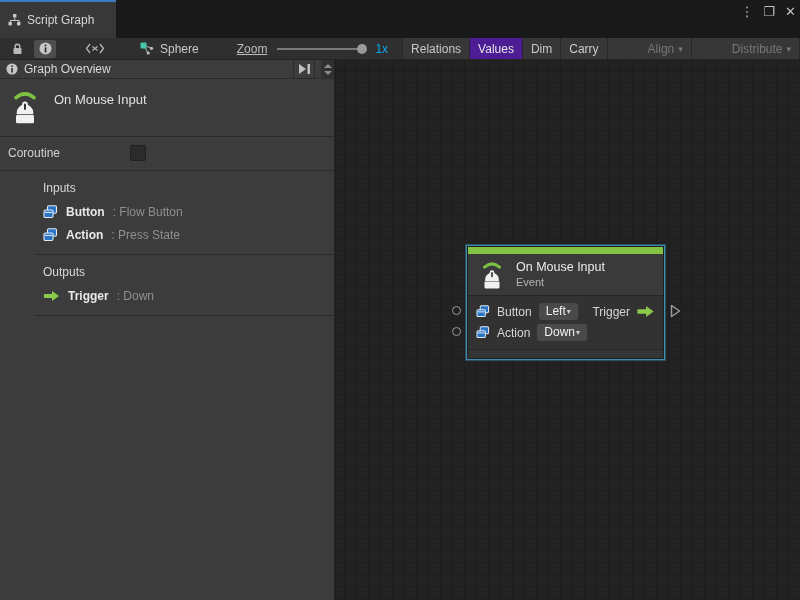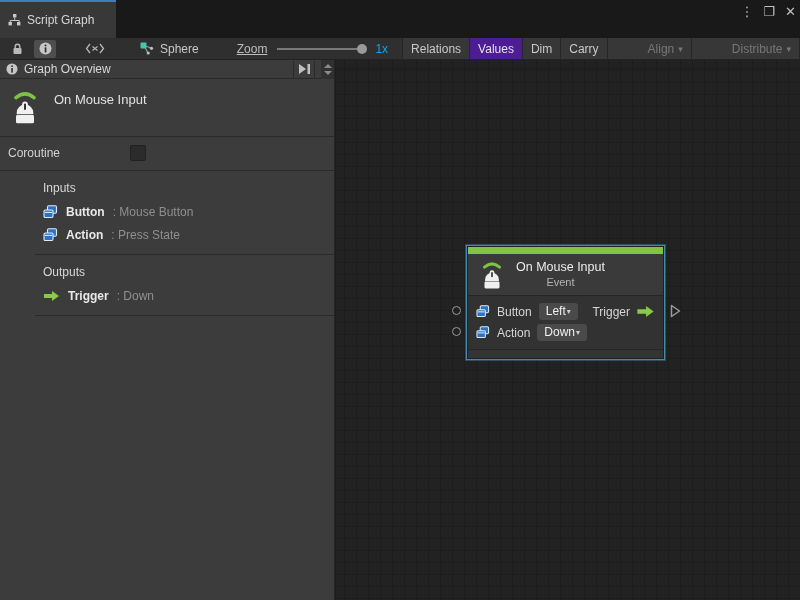--- a/index.html
+++ b/index.html
@@ -60,21 +60,21 @@
       repeating-linear-gradient(to right, #181818 0 1px, transparent 1px 120px),
       repeating-linear-gradient(to bottom, #181818 0 1px, transparent 1px 120px);
     background-position: 9px 10px, 9px 10px, 93px 22px, 93px 22px; }
 
   
   .node { position:absolute; left:131px; top:185px; width:199px; border:1px solid #3f8cae; box-shadow:0 0 0 1px rgba(62,140,175,.45); background:#1f1f1f; padding:1px; }
   .node-accent { height:7px; background:#84c342; }
   .node-header { background:#3a3a3a; display:flex; align-items:center; gap:10px; padding:5px 10px 6px 10px; }
   .node-titles { display:flex; flex-direction:column; }
   .node-title { font-size:12.5px; color:#ececec; }
-  .node-subtitle { font-size:11px; color:#b5b5b5; margin-top:2px;text-align:center; }
+  .node-subtitle { font-size:11px; color:#b5b5b5; margin-top:2px; }
   .node-body { background:#323232; border-top:1px solid #262626; padding:5px 8px 6px 8px; }
   .node-row { display:flex; align-items:center; gap:7px; height:21px; }
   .row-label { color:#d6d6d6; }
   .chip { display:inline-flex; align-items:center; gap:1px; background:#4a4a4a; border-radius:3px; padding:1px 7px 2px 7px; color:#efefef; }
   .chip .caret { font-size:8px; color:#cfcfcf; margin-left:0; }
   .trigger-wrap { margin-left:auto; display:flex; align-items:center; gap:6px; }
   .node-footer { height:9px; background:#343434; border-top:1px solid #262626; }
 
   .ext-port-circle { position:absolute; width:9px; height:9px; border:1.5px solid #9a9a9a; border-radius:50%; background:transparent; }
   .pc1 { left:-15px; top:60px; }
@@ -211,21 +211,21 @@
 
     <div class="section ports-section">
       <div class="ports-header">Inputs</div>
       <div class="port-line">
         <svg width="15" height="14" viewBox="0 0 15 14">
           <rect x="4.5" y="0.8" width="9" height="7.5" rx="1.2" fill="#2a74c6" stroke="#dfeaf5" stroke-width="1.1"></rect>
           <rect x="1" y="5" width="9" height="7.5" rx="1.2" fill="#2a74c6" stroke="#dfeaf5" stroke-width="1.1"></rect>
           <path d="M2 7.4 h7" stroke="#dfeaf5" stroke-width="1.1"></path>
         </svg>
         <span class="port-name">Button</span>
-        <span class="port-type">: Mouse Button</span>
+        <span class="port-type">: Flow Button</span>
       </div>
       <div class="port-line">
         <svg width="15" height="14" viewBox="0 0 15 14">
           <rect x="4.5" y="0.8" width="9" height="7.5" rx="1.2" fill="#2a74c6" stroke="#dfeaf5" stroke-width="1.1"></rect>
           <rect x="1" y="5" width="9" height="7.5" rx="1.2" fill="#2a74c6" stroke="#dfeaf5" stroke-width="1.1"></rect>
           <path d="M2 7.4 h7" stroke="#dfeaf5" stroke-width="1.1"></path>
         </svg>
         <span class="port-name">Action</span>
         <span class="port-type">: Press State</span>
       </div>

